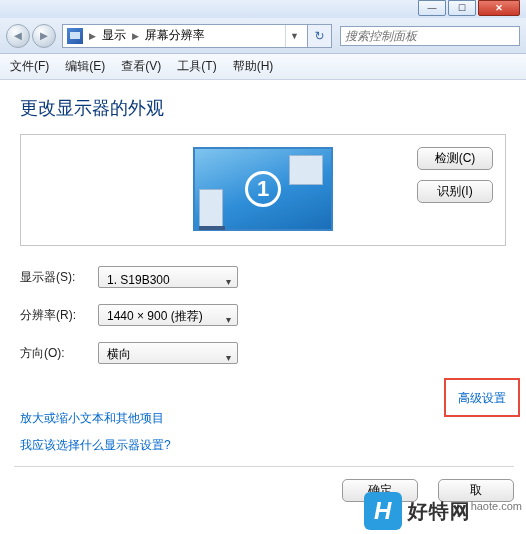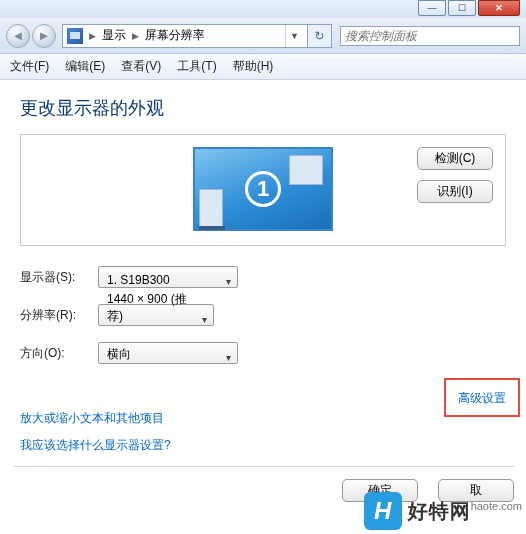--- a/index.html
+++ b/index.html
@@ -36,21 +36,21 @@
 
 .right-btns { position: absolute; right: 12px; top: 12px; display: flex; flex-direction: column; gap: 10px; }
 .btn { min-width: 76px; height: 23px; background: linear-gradient(#fdfdfd, #e6e6e6); border: 1px solid #9a9a9a; border-radius: 5px; font-size: 12px; padding: 0 10px; cursor: pointer; }
 
 .form-rows { margin-top: 20px; }
 .form-row { display: flex; align-items: center; margin-bottom: 16px; font-size: 12px; }
 .form-label { width: 78px; color: #222; }
 .select { height: 22px; background: linear-gradient(#fdfdfd,#ededed); border: 1px solid #9a9a9a; border-radius: 2px; font-size: 12px; padding: 0 22px 0 8px; position: relative; display: inline-flex; align-items: flex-end; cursor: pointer; }
 .select::after { content: "▾"; position: absolute; right: 6px; color: #444; font-size: 10px; }
 .sel-w1 { width: 140px; }
-.sel-w2 { width: 116px; }
+.sel-w2 { width: 140px; }
 .sel-w3 { width: 140px; }
 
 .adv-link-box { border: 2px solid #e74a3a; padding: 8px 12px; position: absolute; right: 6px; top: 378px; margin-left: 15px; }
 .link { color: #0066cc; font-size: 12px; cursor: pointer; }
 .links-bottom { margin-top: 46px; }
 .links-bottom .link { display: block; margin-bottom: 10px; }
 
 .footer-btns { position: absolute; bottom: 32px; right: 14px; display: flex; gap: 20px; border-top: 1px solid #d6d6d6; padding-top: 12px; width: 500px; justify-content: flex-end; left: 14px; }
 .footer-btns .btn { min-width: 76px; }
 

